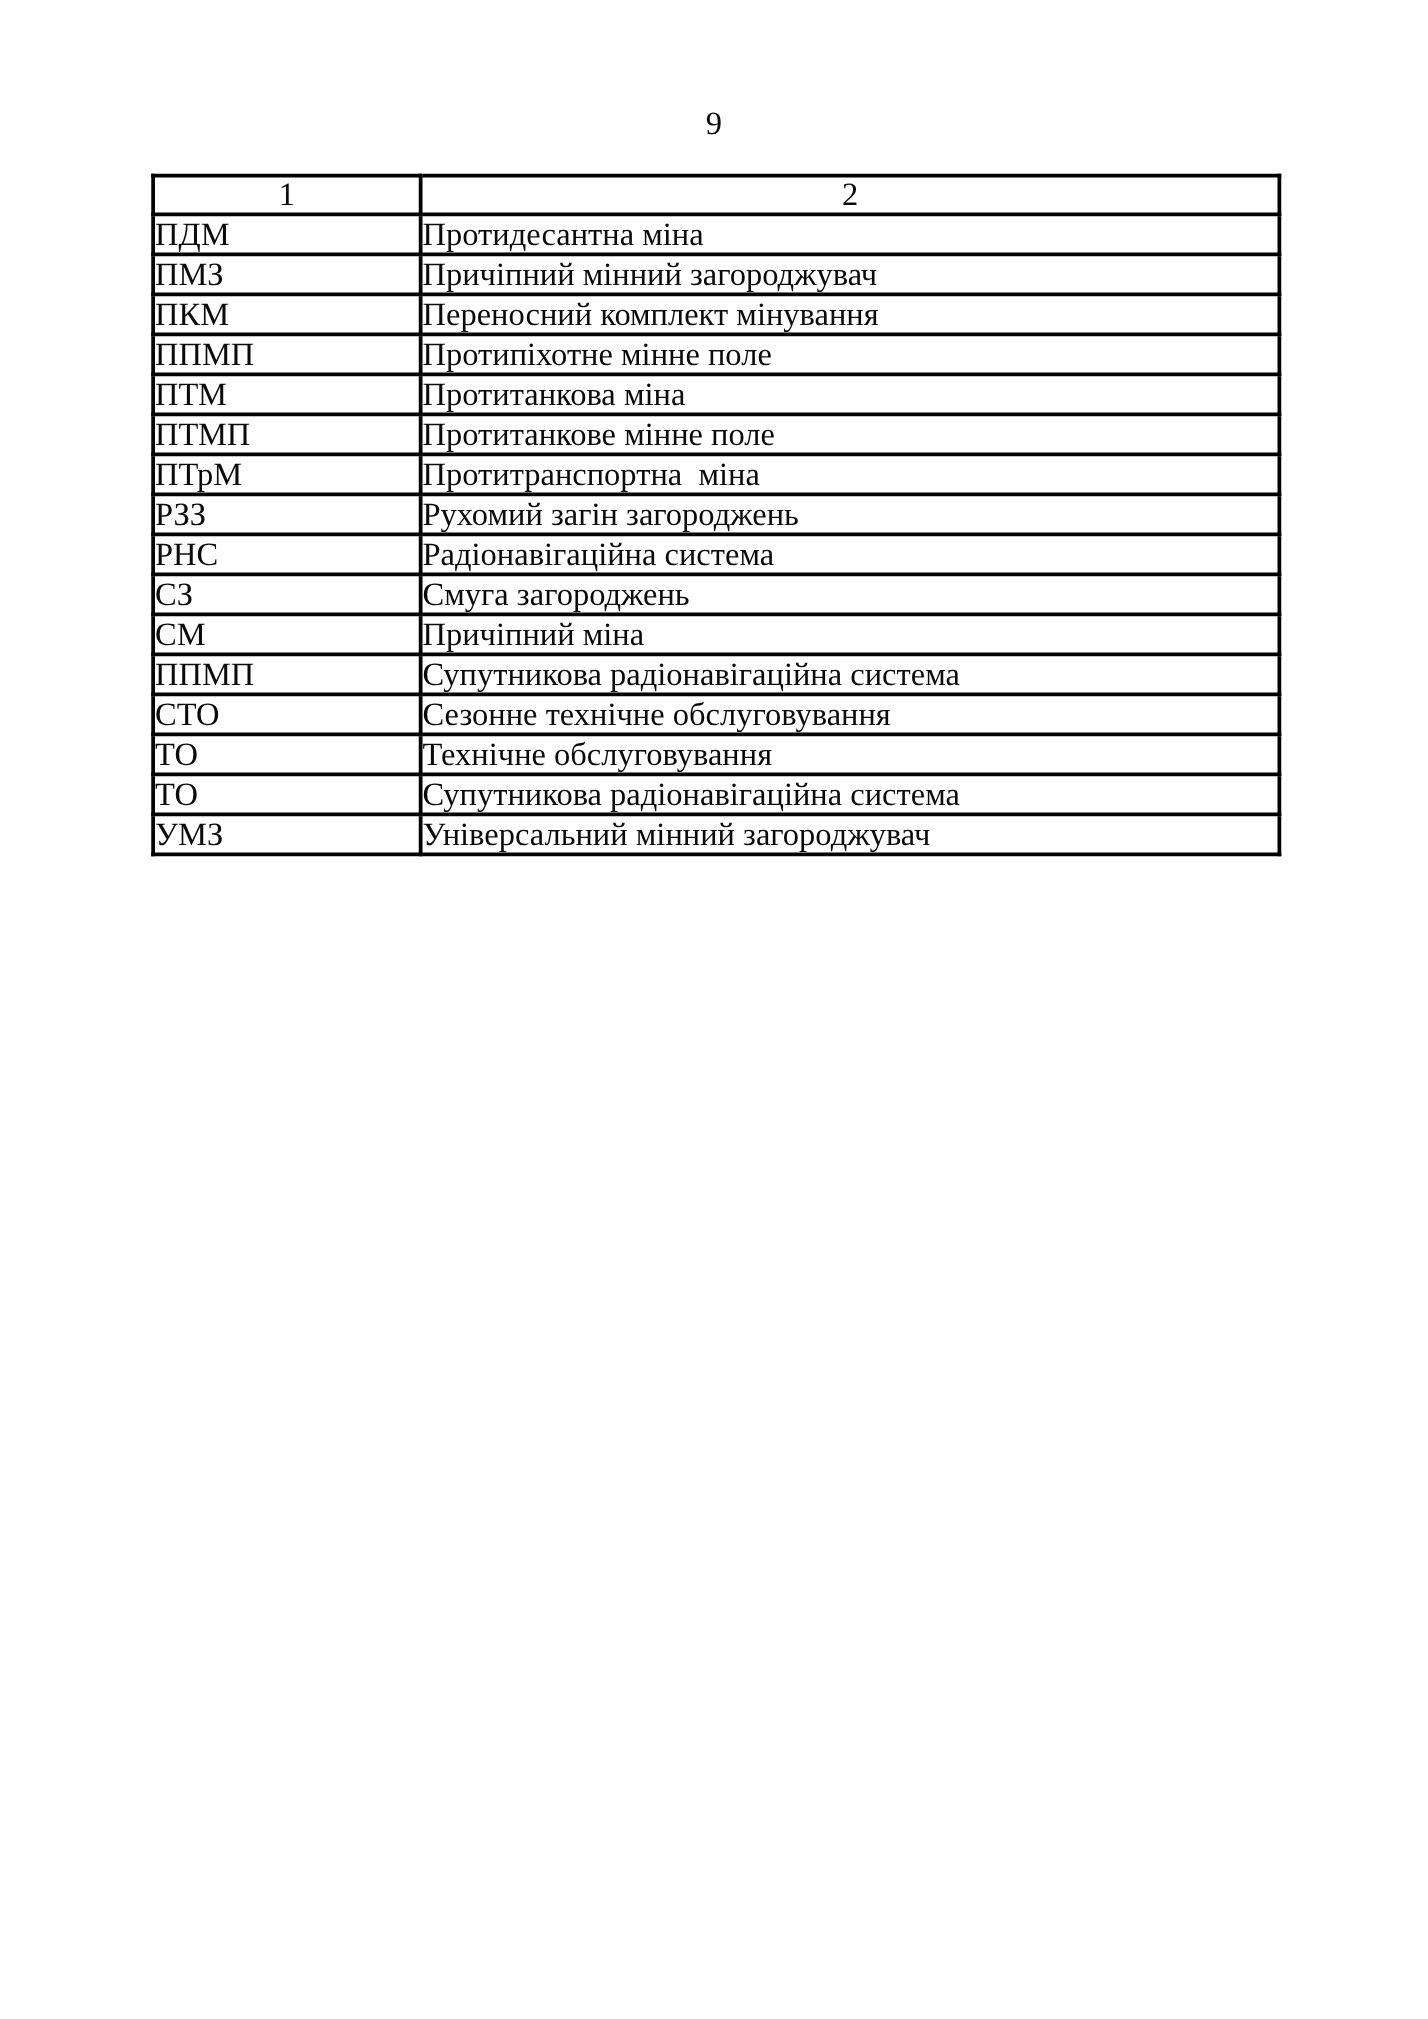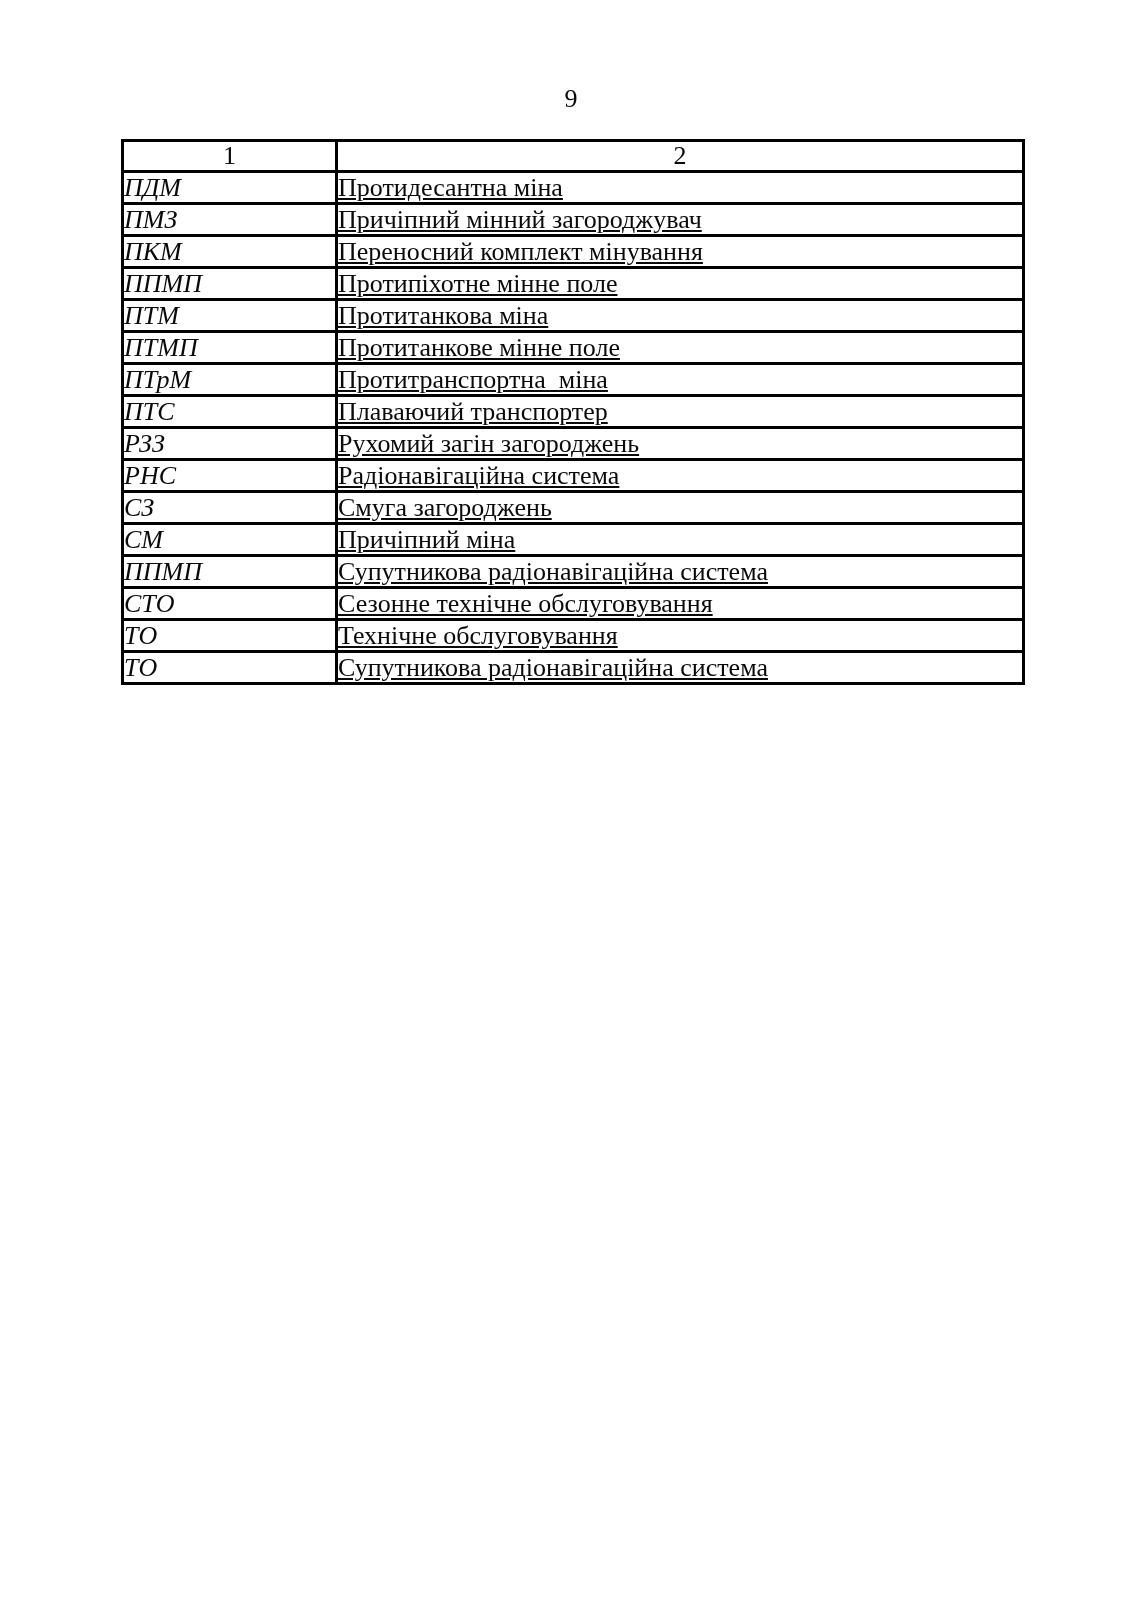--- a/index.html
+++ b/index.html
@@ -46,26 +46,24 @@
   }
   table.abbr-table th {
     height: 26px;
     text-align: center;
   }
   table.abbr-table td {
     height: 29px;
   }
   td.abbr-cell {
     padding-left: 15px;
-    font-style: italic;
   }
   td.def-cell {
     padding-left: 26px;
     white-space: pre-wrap;
-    text-decoration: underline;
   }
 </style>
 </head>
 <body>
 
 <div class="page">
 
   <div class="page-number">9</div>
 
   <table class="abbr-table">
@@ -102,24 +100,20 @@
       </tr>
       <tr>
         <td class="abbr-cell">ПТМП</td>
         <td class="def-cell">Протитанкове мінне поле</td>
       </tr>
       <tr>
         <td class="abbr-cell">ПТрМ</td>
         <td class="def-cell">Протитранспортна  міна</td>
       </tr>
       <tr>
-        <td class="abbr-cell">ПТС</td>
-        <td class="def-cell">Плаваючий транспортер</td>
-      </tr>
-      <tr>
         <td class="abbr-cell">РЗЗ</td>
         <td class="def-cell">Рухомий загін загороджень</td>
       </tr>
       <tr>
         <td class="abbr-cell">РНС</td>
         <td class="def-cell">Радіонавігаційна система</td>
       </tr>
       <tr>
         <td class="abbr-cell">СЗ</td>
         <td class="def-cell">Смуга загороджень</td>
@@ -137,16 +131,20 @@
         <td class="def-cell">Сезонне технічне обслуговування</td>
       </tr>
       <tr>
         <td class="abbr-cell">ТО</td>
         <td class="def-cell">Технічне обслуговування</td>
       </tr>
       <tr>
         <td class="abbr-cell">ТО</td>
         <td class="def-cell">Супутникова радіонавігаційна система</td>
       </tr>
+      <tr>
+        <td class="abbr-cell">УМЗ</td>
+        <td class="def-cell">Універсальний мінний загороджувач</td>
+      </tr>
     </tbody>
   </table>
 
 </div>
 
 </body></html>

